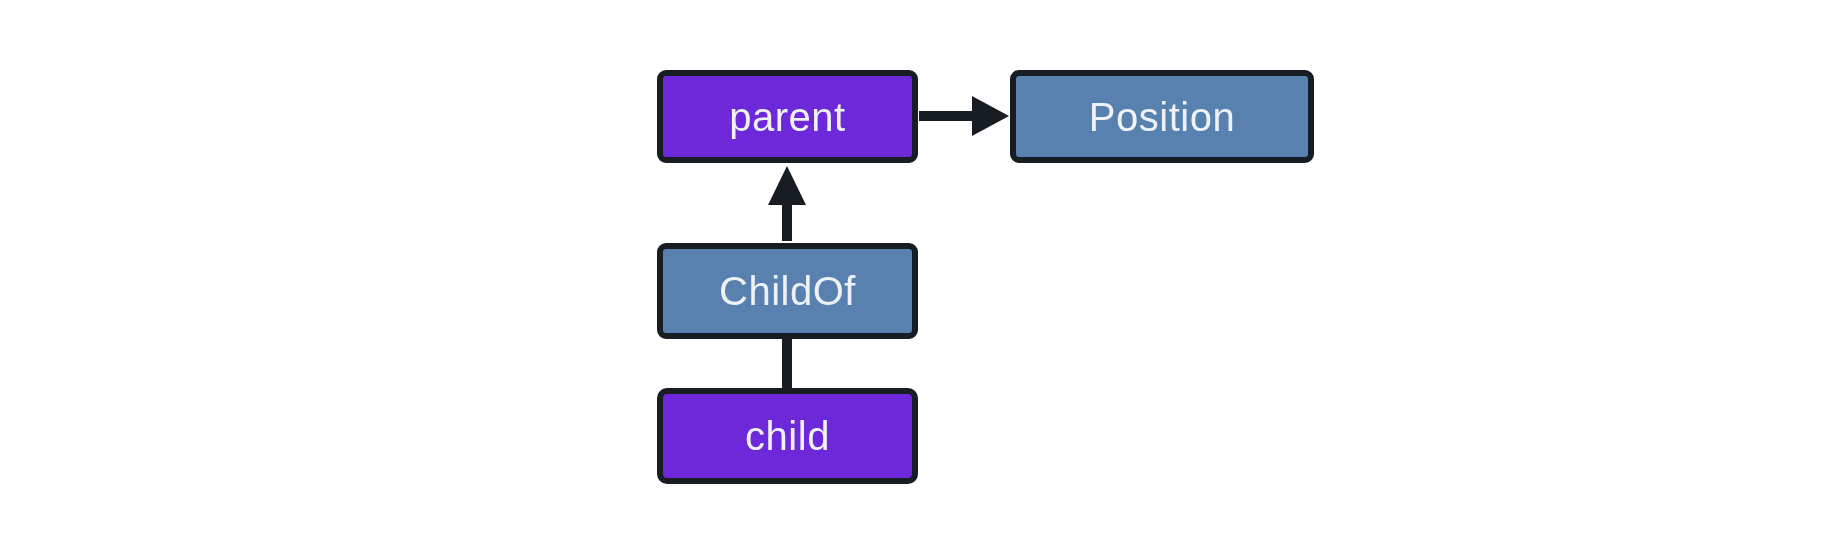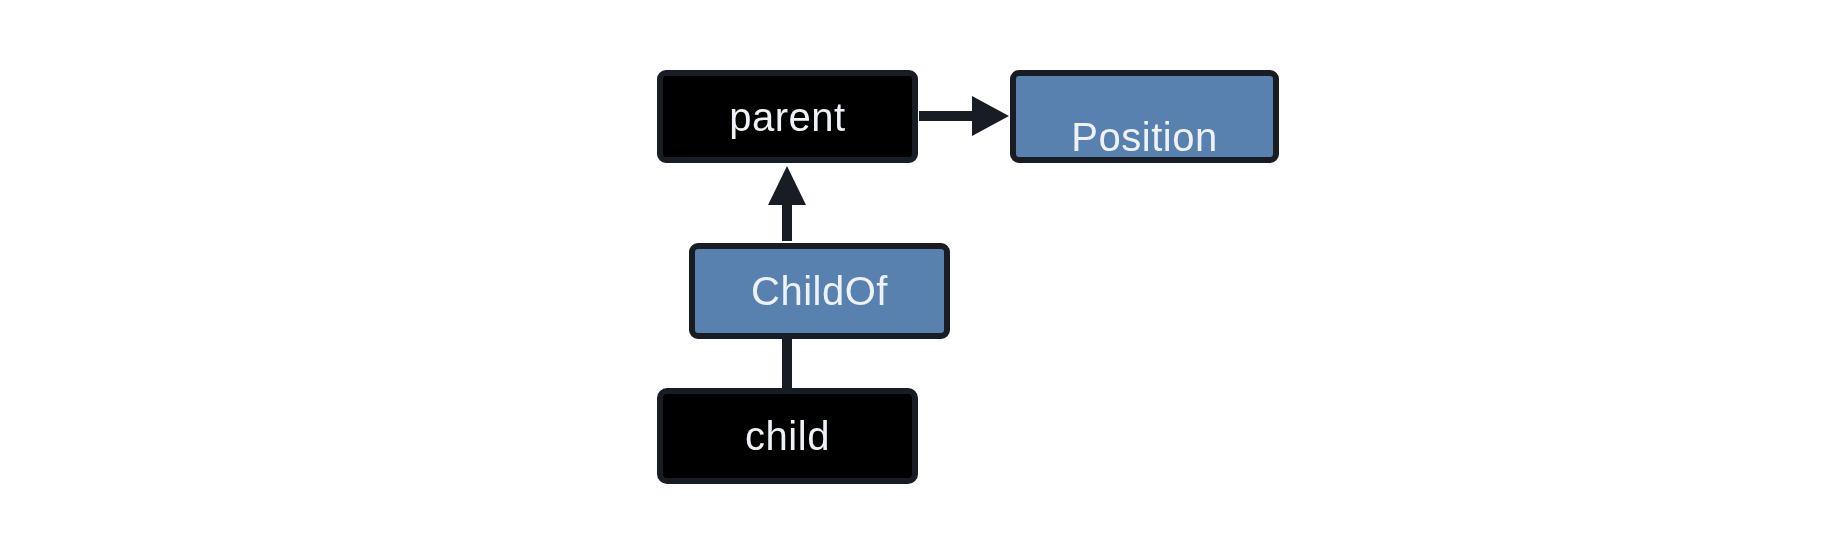--- a/index.html
+++ b/index.html
@@ -22,26 +22,26 @@
     border-radius: 9px;
     display: flex;
     align-items: center;
     justify-content: center;
     color: #eef2f7;
     font-size: 40px;
     letter-spacing: 0.5px;
     line-height: 1;
     user-select: none;
   }
-  .node-green { background: #000000; }
+  .node-green { background: #6d28d9; }
   .node-blue  { background: #5881b0; }
 
   #node-parent   { left: 657px;  top: 70px;  width: 261px; height: 93px; }
-  #node-position { left: 1010px; top: 70px;  width: 269px; height: 93px; align-items: flex-end; }
-  #node-childof  { left: 689px;  top: 243px; width: 261px; height: 96px; }
+  #node-position { left: 1010px; top: 70px;  width: 304px; height: 93px; }
+  #node-childof  { left: 657px;  top: 243px; width: 261px; height: 96px; }
   #node-child    { left: 657px;  top: 388px; width: 261px; height: 96px; border-radius: 10px; }
 
   .edges-layer {
     position: absolute;
     left: 0;
     top: 0;
     width: 1830px;
     height: 548px;
     pointer-events: none;
   }

